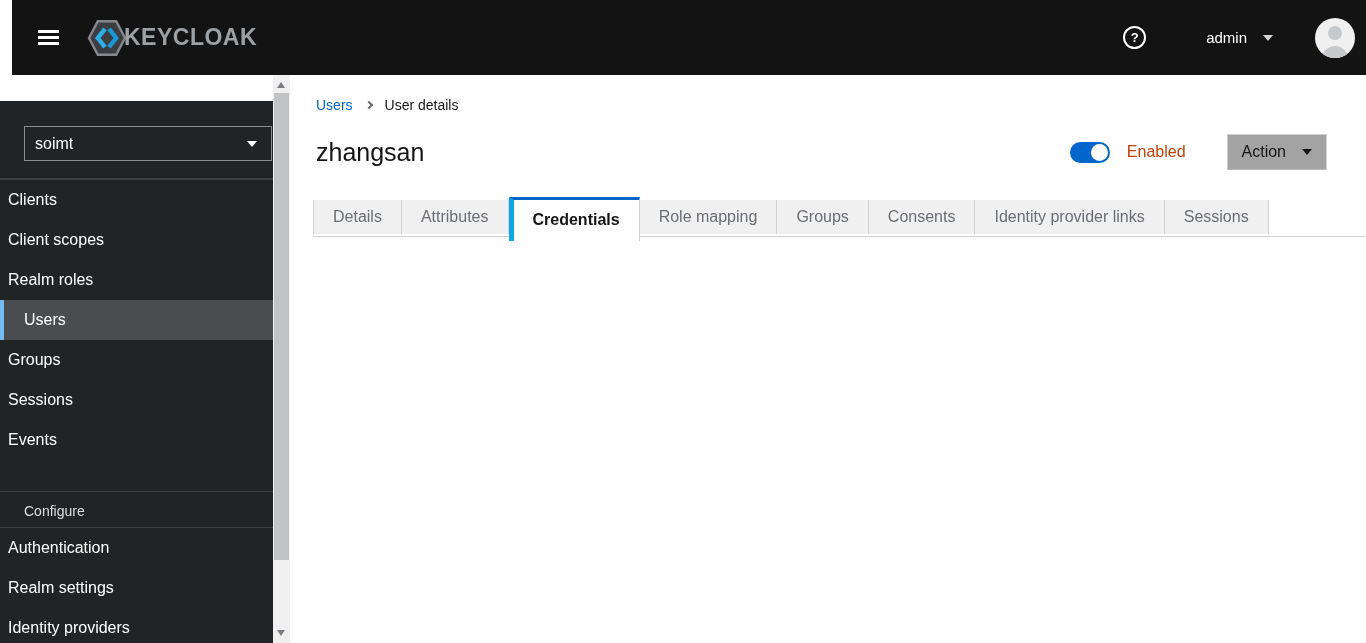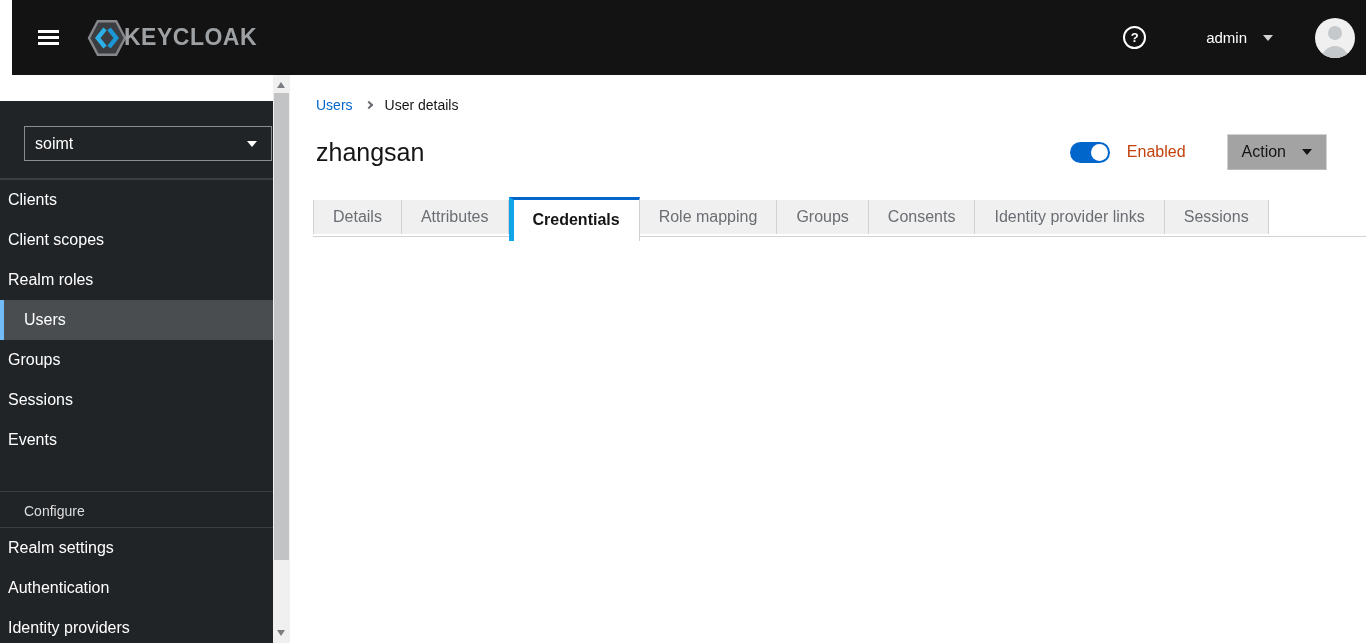--- a/index.html
+++ b/index.html
@@ -149,22 +149,22 @@
   <div class="nav-item">Clients</div>
   <div class="nav-item">Client scopes</div>
   <div class="nav-item">Realm roles</div>
   <div class="nav-item selected">Users</div>
   <div class="nav-item">Groups</div>
   <div class="nav-item">Sessions</div>
   <div class="nav-item">Events</div>
   <div class="nav-divider before-configure"></div>
   <div class="section-title configure">Configure</div>
   <div class="nav-divider"></div>
+  <div class="nav-item">Authentication</div>
   <div class="nav-item">Realm settings</div>
-  <div class="nav-item">Authentication</div>
   <div class="nav-item">Identity providers</div>
 </div>
 
 <div class="side-scrollbar">
   <div class="scroll-arrow-up"></div>
   <div class="scroll-thumb"></div>
   <div class="scroll-arrow-down"></div>
 </div>
 
 <div class="main">

